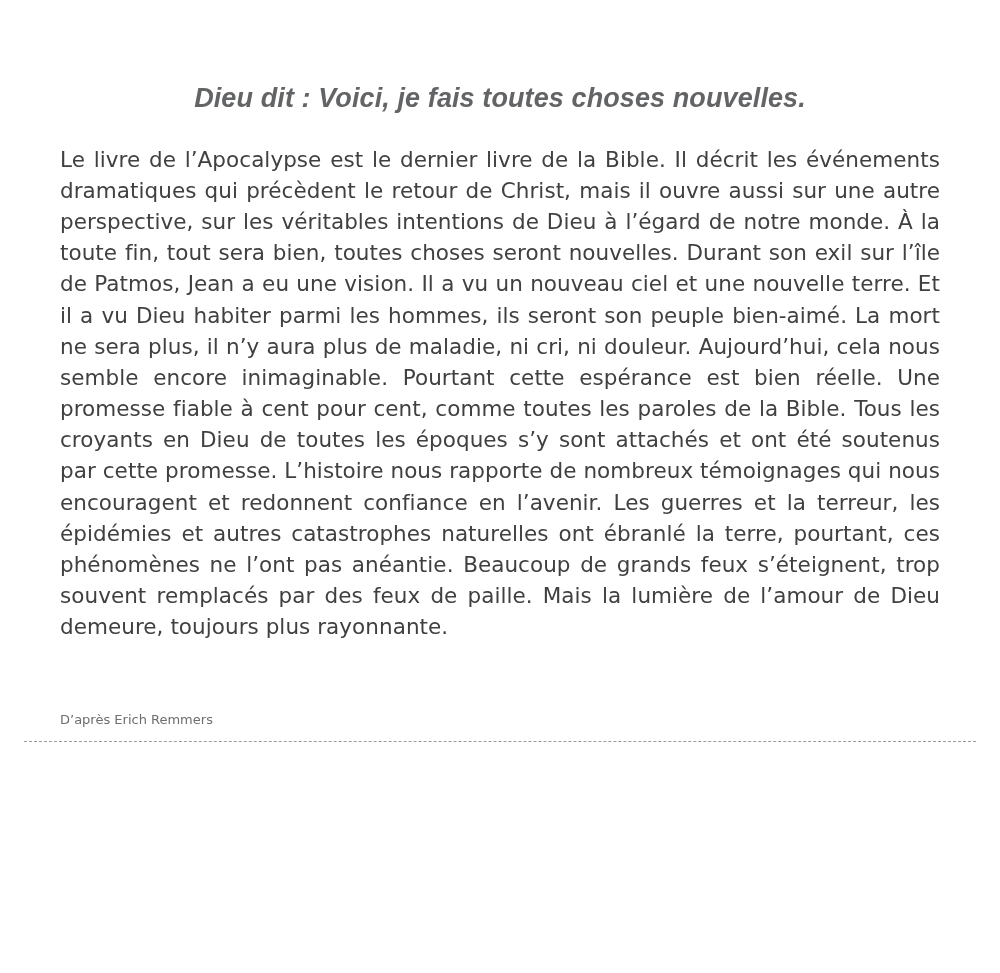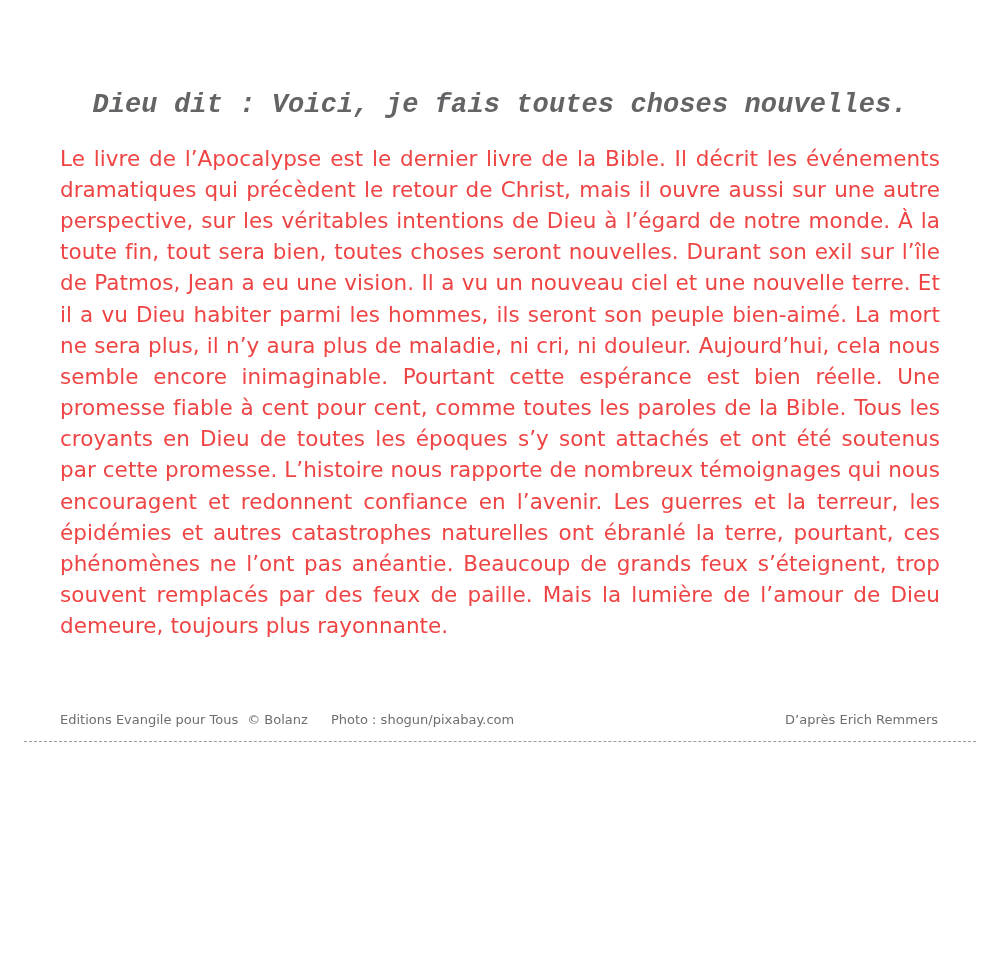--- a/index.html
+++ b/index.html
@@ -24,41 +24,41 @@
     box-sizing: border-box;
   }
   .content {
     position: absolute;
     left: 60px;
     top: 78px;
     width: 880px;
   }
   .verse-title {
     text-align: center;
-    font-family: Liberation Mono, monospace;
+    font-family: Liberation Sans, sans-serif;
     font-style: italic;
     font-size: 27px;
     line-height: 1.25;
     color: #636466;
     letter-spacing: 0.1px;
-    margin: 11px;
+    margin: 4px;
     white-space: nowrap;
   }
   .verse-ref {
     text-align: center;
     font-style: italic;
     font-size: 15px;
     color: #6d6e70;
     margin: 7px 0 0 0;
   }
   .body-text {
-    margin: 20px 0 0 0;
+    margin: 28px 0 0 0;
     font-size: 21.5px;
     line-height: 1.45;
-    color: #ef4444;
+    color: #404040;
     text-align: justify;
     text-justify: inter-word;
     hyphens: manual;
     letter-spacing: 0.05px;
   }
   .footer {
     position: absolute;
     left: 60px;
     top: 712px;
     width: 878px;
@@ -92,23 +92,18 @@
 <body>
 
 <div class="page">
 
   <div class="content">
     <h1 class="verse-title">Dieu dit : Voici, je fais toutes choses nouvelles.</h1>
     <p class="body-text">Le livre de l’Apocalypse est le dernier livre de la Bible. Il décrit les événements dramatiques qui précèdent le retour de Christ, mais il ouvre aussi sur une autre perspective, sur les véritables intentions de Dieu à l’égard de notre monde. À la toute fin, tout sera bien, toutes choses seront nouvelles. Durant son exil sur l’île de Patmos, Jean a eu une vision. Il a vu un nouveau ciel et une nouvelle terre.  Et il a vu Dieu habiter parmi les hommes, ils seront son peuple bien-aimé. La mort ne sera plus, il n’y aura plus de maladie, ni cri, ni douleur. Aujourd’hui, cela nous semble encore inimaginable. Pourtant cette espérance est bien réelle. Une promesse fiable à cent pour cent, comme toutes les paroles de la Bible. Tous les croyants en Dieu de toutes les époques s’y sont attachés et ont été soutenus par cette promesse. L’histoire nous rapporte de nombreux témoignages qui nous encouragent et redonnent confiance en l’avenir. Les guerres et la terreur, les épidémies et autres catastrophes naturelles ont ébranlé la terre, pourtant, ces phénomènes ne l’ont pas anéantie. Beaucoup de grands feux s’éteignent, trop souvent remplacés par des feux de paille. Mais la lumière de l’amour de Dieu demeure, toujours plus rayonnante.</p>
   </div>
 
   <div class="footer">
-    <div class="footer-left">
-      <span>Editions Evangile pour Tous</span>
-      <span>© Bolanz</span>
-      <span class="footer-photo">Photo : shogun/pixabay.com</span>
-    </div>
     <div class="footer-right">D’après Erich Remmers</div>
   </div>
 
   <div class="dashed-rule"></div>
 
 </div>
 
 </body></html>

